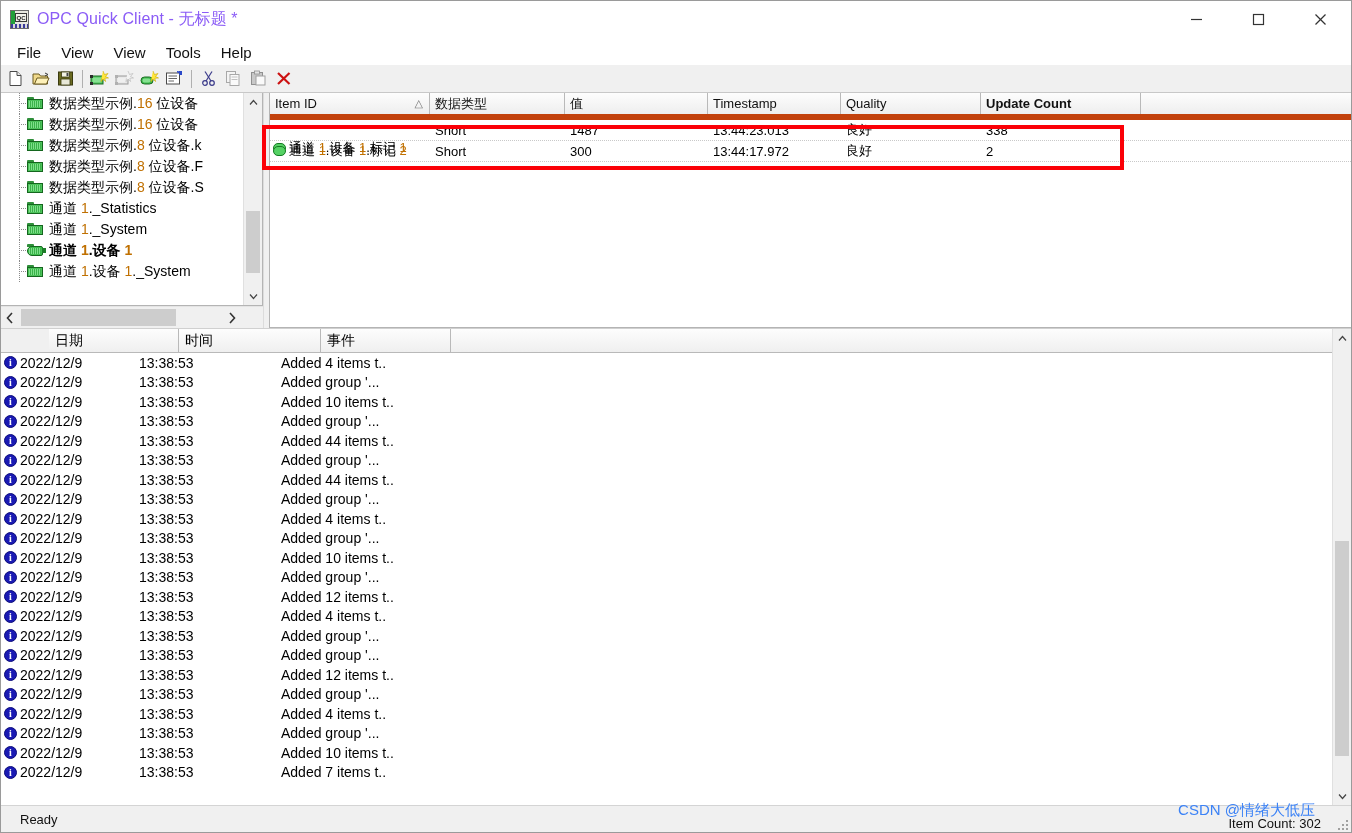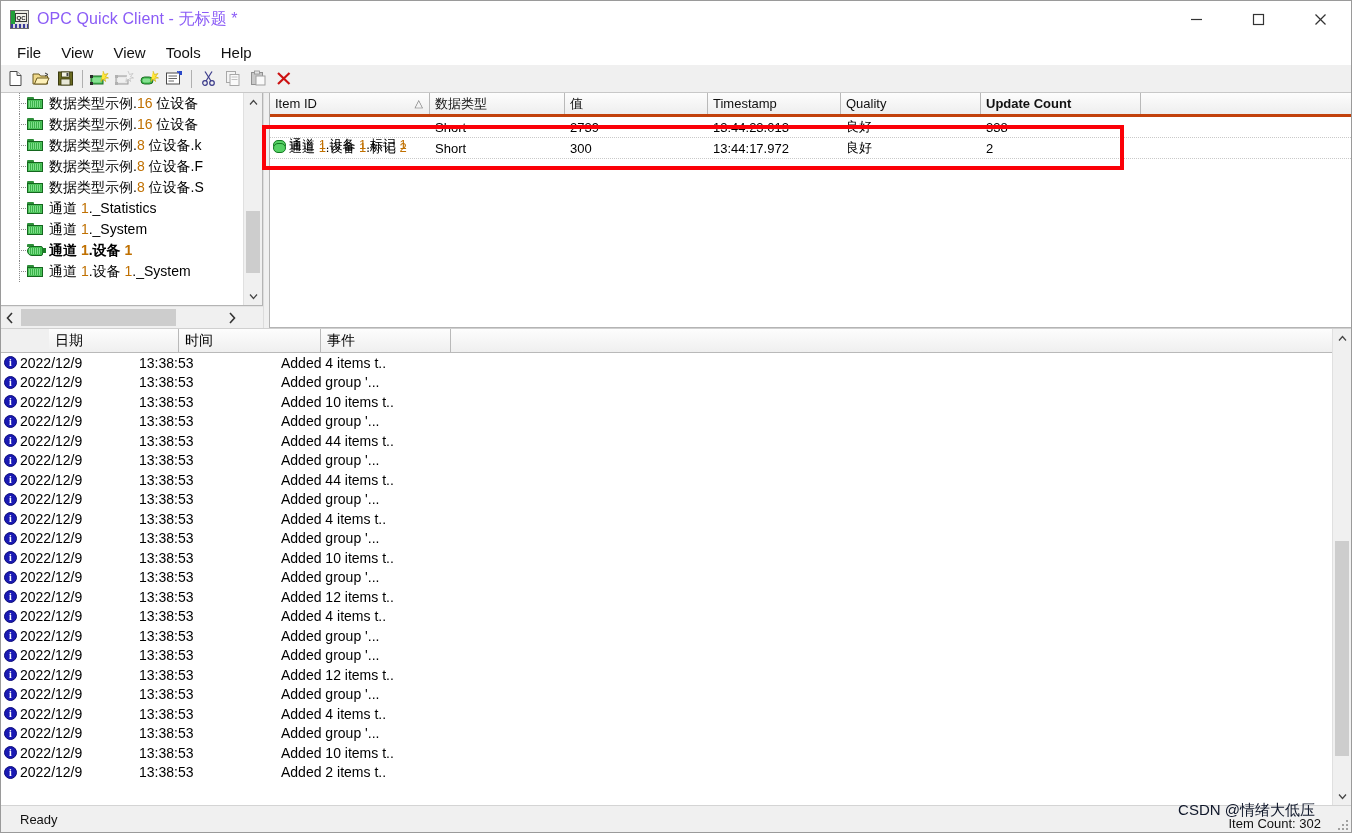--- a/index.html
+++ b/index.html
@@ -298,21 +298,21 @@
     background: #ffffff;
     border: 1px solid #b4b4b4;
     border-top: none;
     border-right: none;
     overflow: hidden;
   }
   .lv-header {
     display: flex;
     height: 21px;
     background: #f0f0f0;
-    border-bottom: 3px solid #c2410c;
+    border-bottom: 6px solid #c2410c;
   }
   .lv-th {
     border-right: 1px solid #b9b9b9;
     display: flex;
     align-items: center;
     padding-left: 5px;
     font-size: 13px;
     color: #111;
     background: linear-gradient(180deg,#fdfdfd 0%, #eeeeee 100%);
     box-sizing: border-box;
@@ -453,21 +453,21 @@
     background: #a0a0a0;
     width: 2px; height: 2px;
   }
 
   
   .watermark {
     position: absolute;
     right: 36px;
     bottom: 12px;
     font-size: 15px;
-    color: #0f172a;
+    color: #3b82f6;
     white-space: nowrap;
     z-index: 60;
     pointer-events: none;
     font-family: "Liberation Sans", sans-serif;
   }
 </style>
 </head>
 <body>
 
 <div id="app-window">
@@ -749,21 +749,21 @@
             </div>
             <div class="lv-th" style="flex: 1 1 0%; border-right: none;"></div>
           </div>
         <div id="lv-rows">
             <div class="lv-row">
               <div class="lv-td cell-itemid" style="width: 160px; padding-left: 0px; margin-top: 36px;">
                 <div class="item-ico"></div>
                 <span class="txt">通道 <span class="num">1</span>.设备 <span class="num">1</span>.标记 <span class="num">1</span></span>
               </div>
               <div class="lv-td" style="width: 135px;">Short</div>
-              <div class="lv-td" style="width: 143px;">2739</div>
+              <div class="lv-td" style="width: 143px;">1487</div>
               <div class="lv-td" style="width: 133px;">13:44:23.013</div>
               <div class="lv-td" style="width: 140px;">良好</div>
               <div class="lv-td" style="width: 160px;">338</div>
             </div>
             <div class="lv-row">
               <div class="lv-td cell-itemid" style="width: 160px; padding-left: 0px;">
                 <div class="item-ico"></div>
                 <span class="txt">通道 <span class="num">1</span>.设备 <span class="num">1</span>.标记 <span class="num">2</span></span>
               </div>
               <div class="lv-td" style="width: 135px;">Short</div>
@@ -910,21 +910,21 @@
         <div class="log-row">
           <div class="info-ico">i</div>
           <div class="log-date">2022/12/9</div>
           <div class="log-time">13:38:53</div>
           <div class="log-event">Added 10 items t..</div>
         </div>
         <div class="log-row">
           <div class="info-ico">i</div>
           <div class="log-date">2022/12/9</div>
           <div class="log-time">13:38:53</div>
-          <div class="log-event">Added 2 items t..</div>
+          <div class="log-event">Added 7 items t..</div>
         </div>
       </div>
 
     <div class="vscroll" style="top:0; bottom:0;">
       <div class="sb-arrow">
         <svg width="9" height="7" viewBox="0 0 9 7">
             <path d="M1 5.5 L4.5 1.5 L8 5.5" fill="none" stroke="#444" stroke-width="1.2"></path>
           </svg>
       </div>
       <div class="sb-thumb" style="top:212px; height:215px;"></div>

